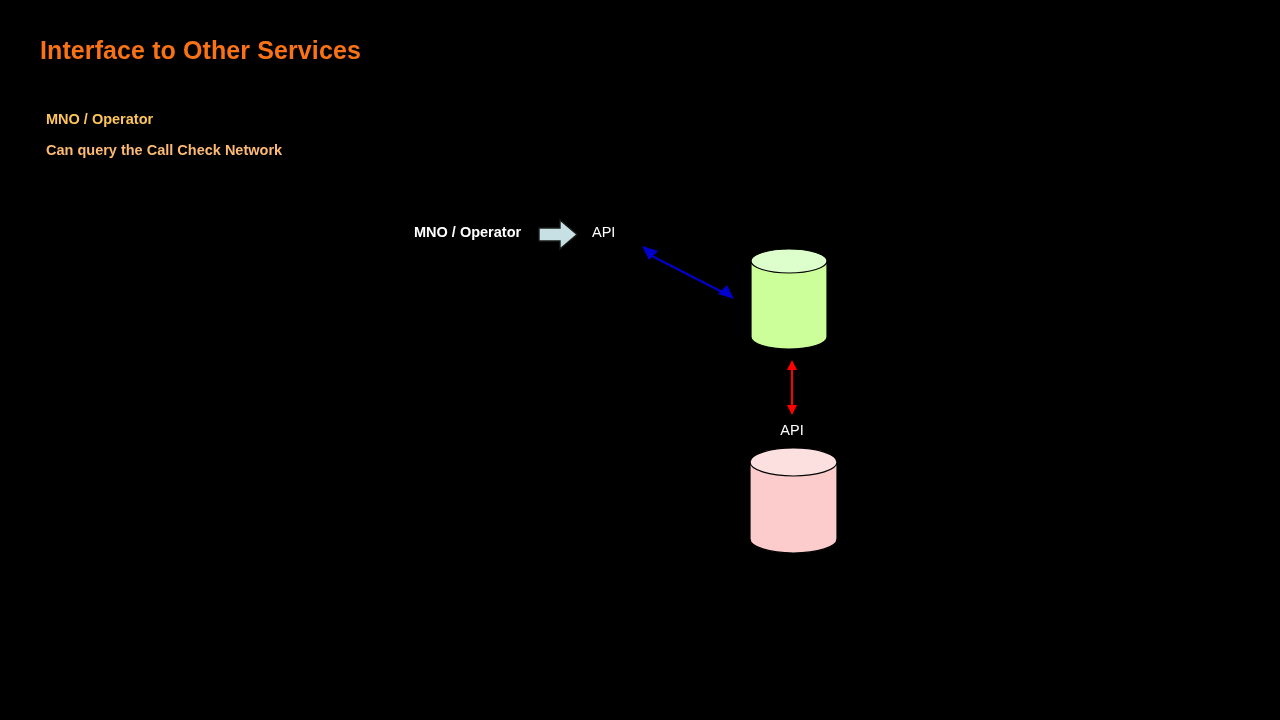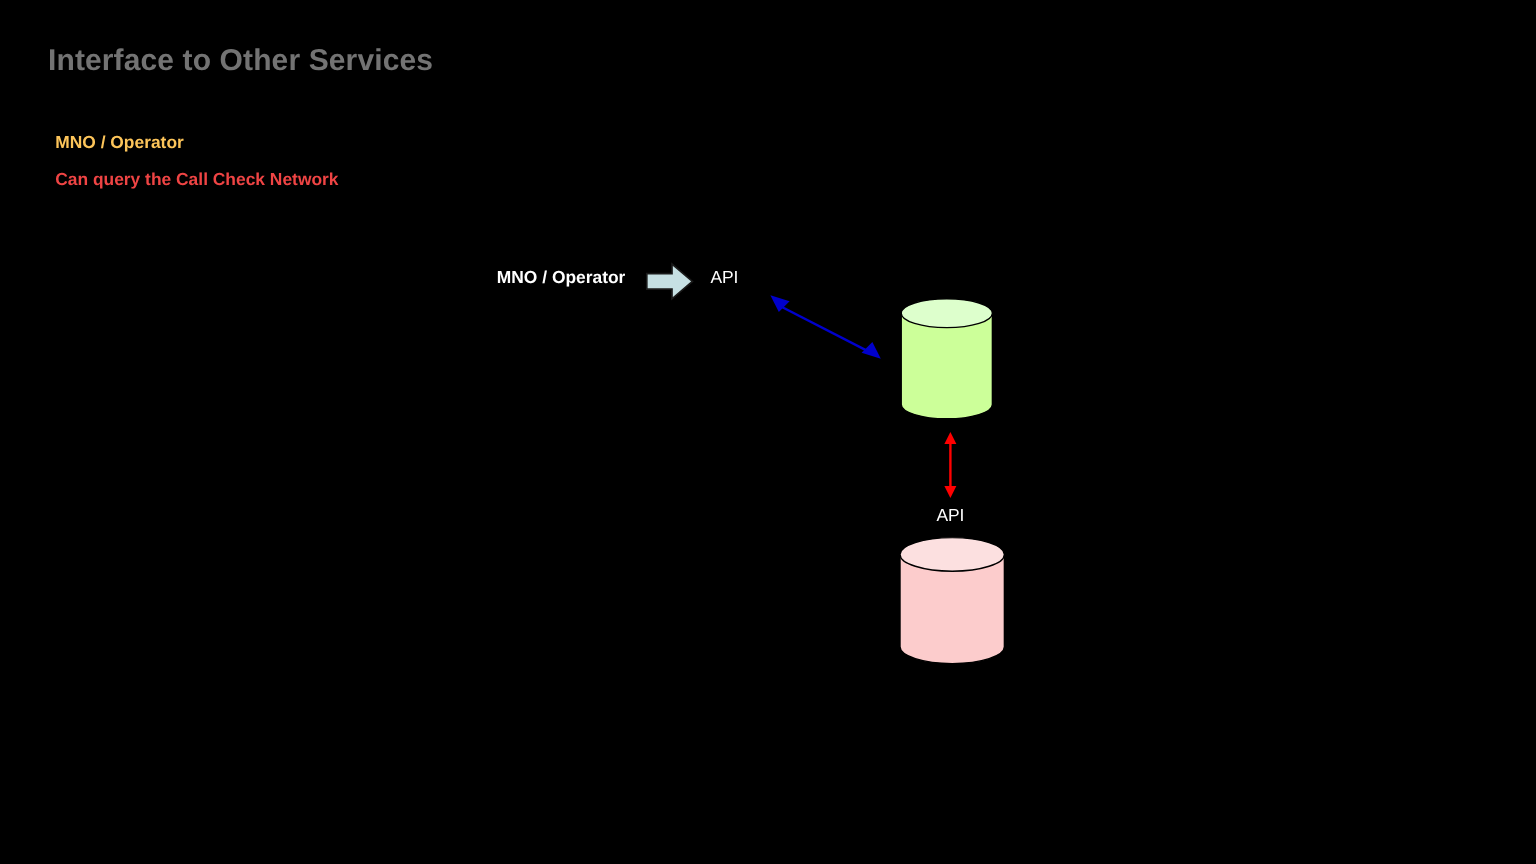--- a/index.html
+++ b/index.html
@@ -25,21 +25,21 @@
     background: #000000;
   }
 
   
   .slide-title {
     position: absolute;
     left: 40px;
     top: 36px;
     font-size: 25px;
     font-weight: bold;
-    color: #737373;
+    color: #f97316;
     letter-spacing: 0.1px;
     white-space: nowrap;
   }
 
   
   .side-heading {
     position: absolute;
     left: 46px;
     top: 111px;
     font-size: 14.5px;
@@ -47,21 +47,21 @@
     color: #FDC55A;
     white-space: nowrap;
   }
   .side-body {
     position: absolute;
     left: 46px;
     top: 141px;
     width: 320px;
     font-size: 14.5px;
     font-weight: bold;
-    color: #ef4444;
+    color: #fdba74;
     line-height: 19px;
   }
   .side-body .ln { display: block; white-space: nowrap; }
   sup { font-size: 0.62em; vertical-align: super; line-height: 0; }
 
   
   .mno-label {
     position: absolute;
     left: 414px;
     top: 224px;

